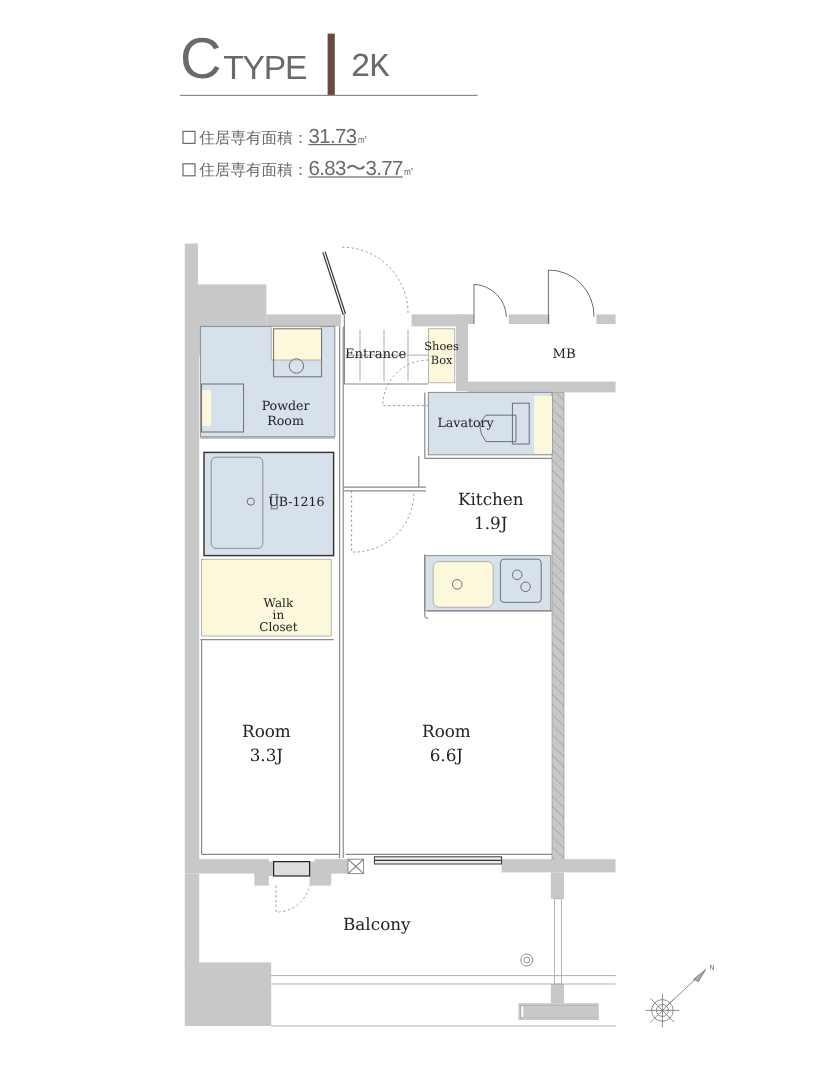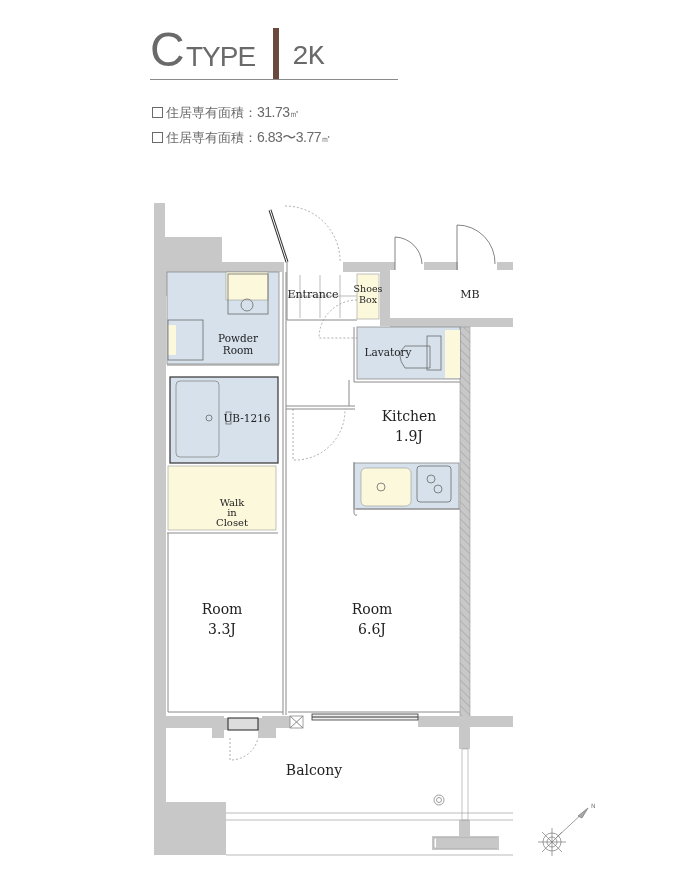--- a/index.html
+++ b/index.html
@@ -5,21 +5,21 @@
   html, body { margin:0; padding:0; background:#ffffff; }
   body { width:689px; height:889px; position:relative; overflow:hidden; font-family:"DejaVu Serif", serif; }
   .title-wrap { position:absolute; left:150px; top:24px; width:248px; height:56px; }
   .title-c { position:absolute; left:0; top:2px; font-family:"Liberation Sans", sans-serif; font-weight:100; font-size:48px; color:#6a6a6a; line-height:48px; letter-spacing:-2px; -webkit-text-stroke:0px; }
   .title-type { position:absolute; left:36px; top:18px; font-family:"Liberation Sans", sans-serif; font-size:28px; color:#6a6a6a; line-height:30px; letter-spacing:-1px; font-weight:300;}
   .title-bar { position:absolute; left:123px; top:4px; width:6px; height:52px; background:#6b4a3e; }
   .title-2k { position:absolute; left:142px; top:18px; font-family:Liberation Mono, monospace; font-size:28px; color:#6a6a6a; line-height:30px; letter-spacing:-1px;text-align:center;}
   .title-line { position:absolute; left:150px; top:79px; width:248px; height:1px; background:#8a8a8a; }
   .area-line { position:absolute; left:152px; font-family:"DejaVu Sans", sans-serif; font-size:13px; color:#6a6a6a; white-space:nowrap; }
   .area-line .box { display:inline-block; width:9px; height:9px; border:1px solid #6a6a6a; margin-right:3px; vertical-align:-1px; }
-  .area-line .val { font-family:"Liberation Sans", sans-serif; font-size:14px; font-weight:300; letter-spacing:-0.5px; }
+  .area-line .val { font-family:"Liberation Sans", sans-serif; font-size:17px; font-weight:300; letter-spacing:-0.5px;text-decoration:underline; }
   .area-line .unit { font-size:10px; }
   svg.plan { position:absolute; left:0; top:0; }
   .lbl { font-family:"DejaVu Serif", serif; fill:#222; }
 </style>
 </head>
 <body>
 
 <div class="title-wrap">
   <span class="title-c">C</span>
   <span class="title-type">TYPE</span>

